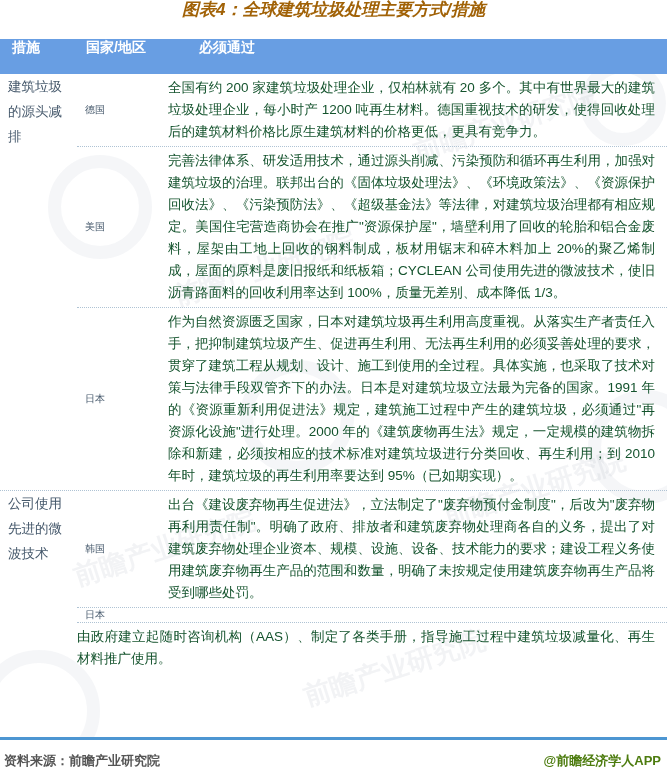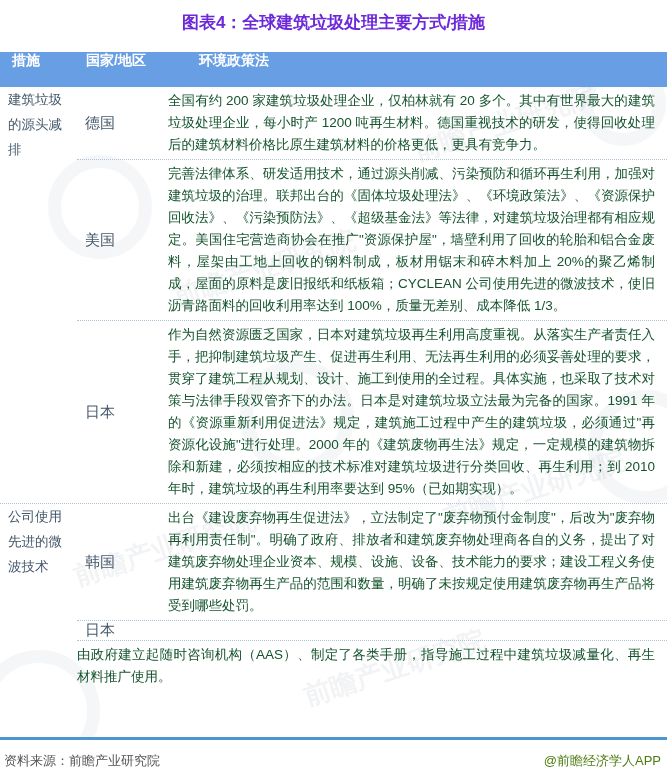--- a/index.html
+++ b/index.html
@@ -3,39 +3,39 @@
 <meta charset="utf-8">
 <style>
   html,body{margin:0;padding:0;background:#ffffff;}
   body{font-family:"Liberation Sans","DejaVu Sans",sans-serif;}
   .page{position:relative;width:667px;height:783px;background:#ffffff;overflow:hidden;}
   .wm-layer{position:absolute;inset:0;z-index:0;pointer-events:none;overflow:hidden;}
   .wm-text{position:absolute;color:rgba(148,160,173,0.12);font-size:27px;font-weight:bold;
            transform:rotate(-18deg);white-space:nowrap;}
   .wm-circle{position:absolute;border:13px solid rgba(148,160,173,0.09);border-radius:50%;}
   .content{position:relative;z-index:1;height:783px;overflow:hidden;}
-  .title{padding-top:13px;text-align:center;font-size:17px;font-weight:bold;color:#6d28d9;line-height:20px;}
+  .title{padding-top:0;text-align:center;font-size:17px;font-weight:bold;color:#a16207;line-height:20px;font-style:italic;}
   .tbl{margin-top:19px;}
   .thead{display:flex;height:35px;background:#689EE3;color:#ffffff;
          font-size:14px;font-weight:bold;}
   .th1{width:77px;padding-left:12px;box-sizing:border-box;}
   .th2{width:91px;padding-left:9px;box-sizing:border-box;}
   .th3{flex:1;padding-left:31px;box-sizing:border-box;}
   .group{display:flex;}
   .group-sep{border-bottom:1px dotted #AFC3D4;}
   .measure-cell{width:77px;box-sizing:border-box;padding-left:8px;display:flex;align-items:flex-start;}
   .measure-label{width:62px;font-size:13.5px;line-height:25px;color:#45586B;}
   .rows{flex:1;display:flex;flex-direction:column;}
   .row{display:flex;}
   .row + .row{border-top:1px dotted #AFC3D4;}
   .country-cell{width:91px;box-sizing:border-box;padding-left:8px;display:flex;align-items:center;
-                font-size:15px;color:#45586B;}
+                font-size:10px;color:#45586B;}
   .method-cell{flex:1;padding:3px 12px 3px 0;font-size:13.5px;line-height:22px;color:#14532d;
                text-align:justify;}
-  .footer-wrap{position:absolute;left:0;right:0;bottom:0;background:#ffffff;z-index:2;}
+  .footer-wrap{position:absolute;left:0;right:0;bottom:0;background:#ffffff;z-index:2;font-weight:bold;}
   .bottom-line{height:3px;background:#4D96D2;}
   .footer{display:flex;justify-content:space-between;align-items:center;padding:12px 6px 13px 4px;
           font-size:13px;}
   .source{color:#555555;}
   .credit{color:#4d7c0f;}
 </style>
 </head>
 <body>
 
 <div class="page">
@@ -55,21 +55,21 @@
 
   <div class="content">
 
     <div class="title">图表4：全球建筑垃圾处理主要方式/措施</div>
 
     <div class="tbl">
 
       <div class="thead">
         <div class="th1">措施</div>
         <div class="th2">国家/地区</div>
-        <div class="th3">环境政策法</div>
+        <div class="th3">必须通过</div>
       </div>
 
       <div class="tbody">
 
         <div class="group group-sep">
           <div class="measure-cell">
             <div class="measure-label">建筑垃圾的源头减排</div>
           </div>
           <div class="rows">
             <div class="row">

